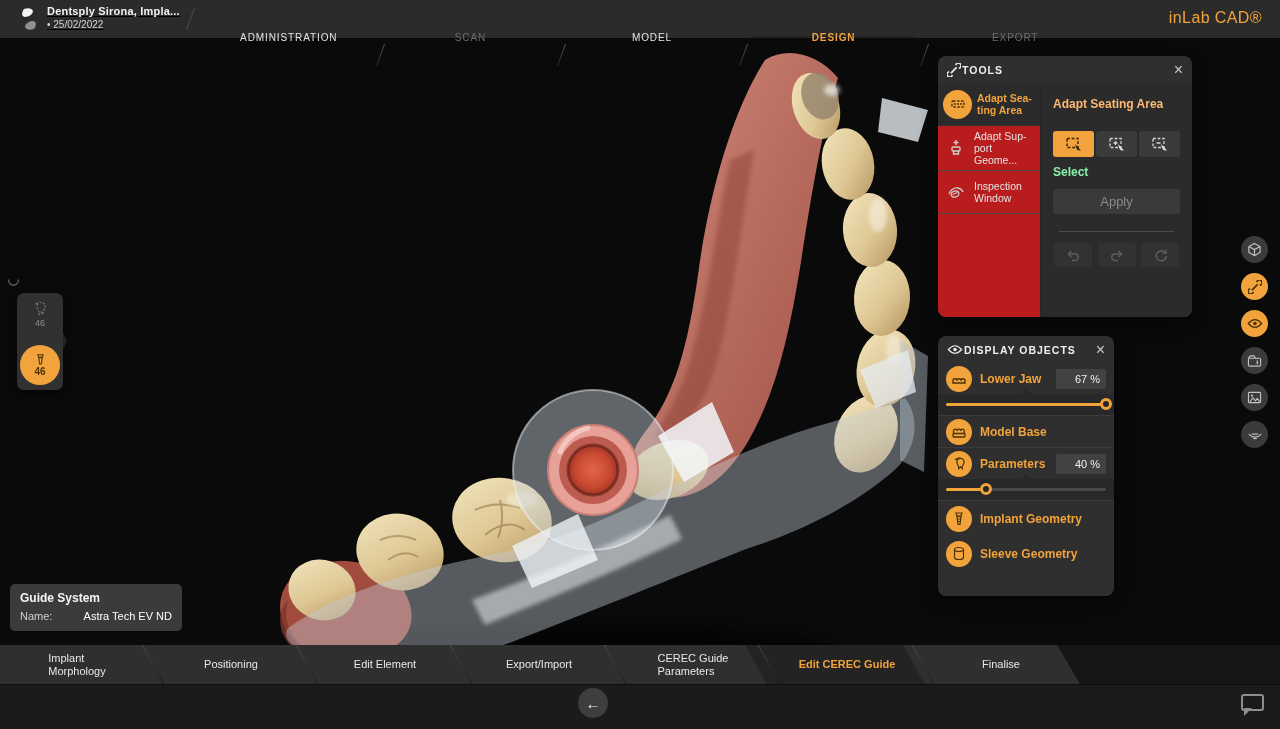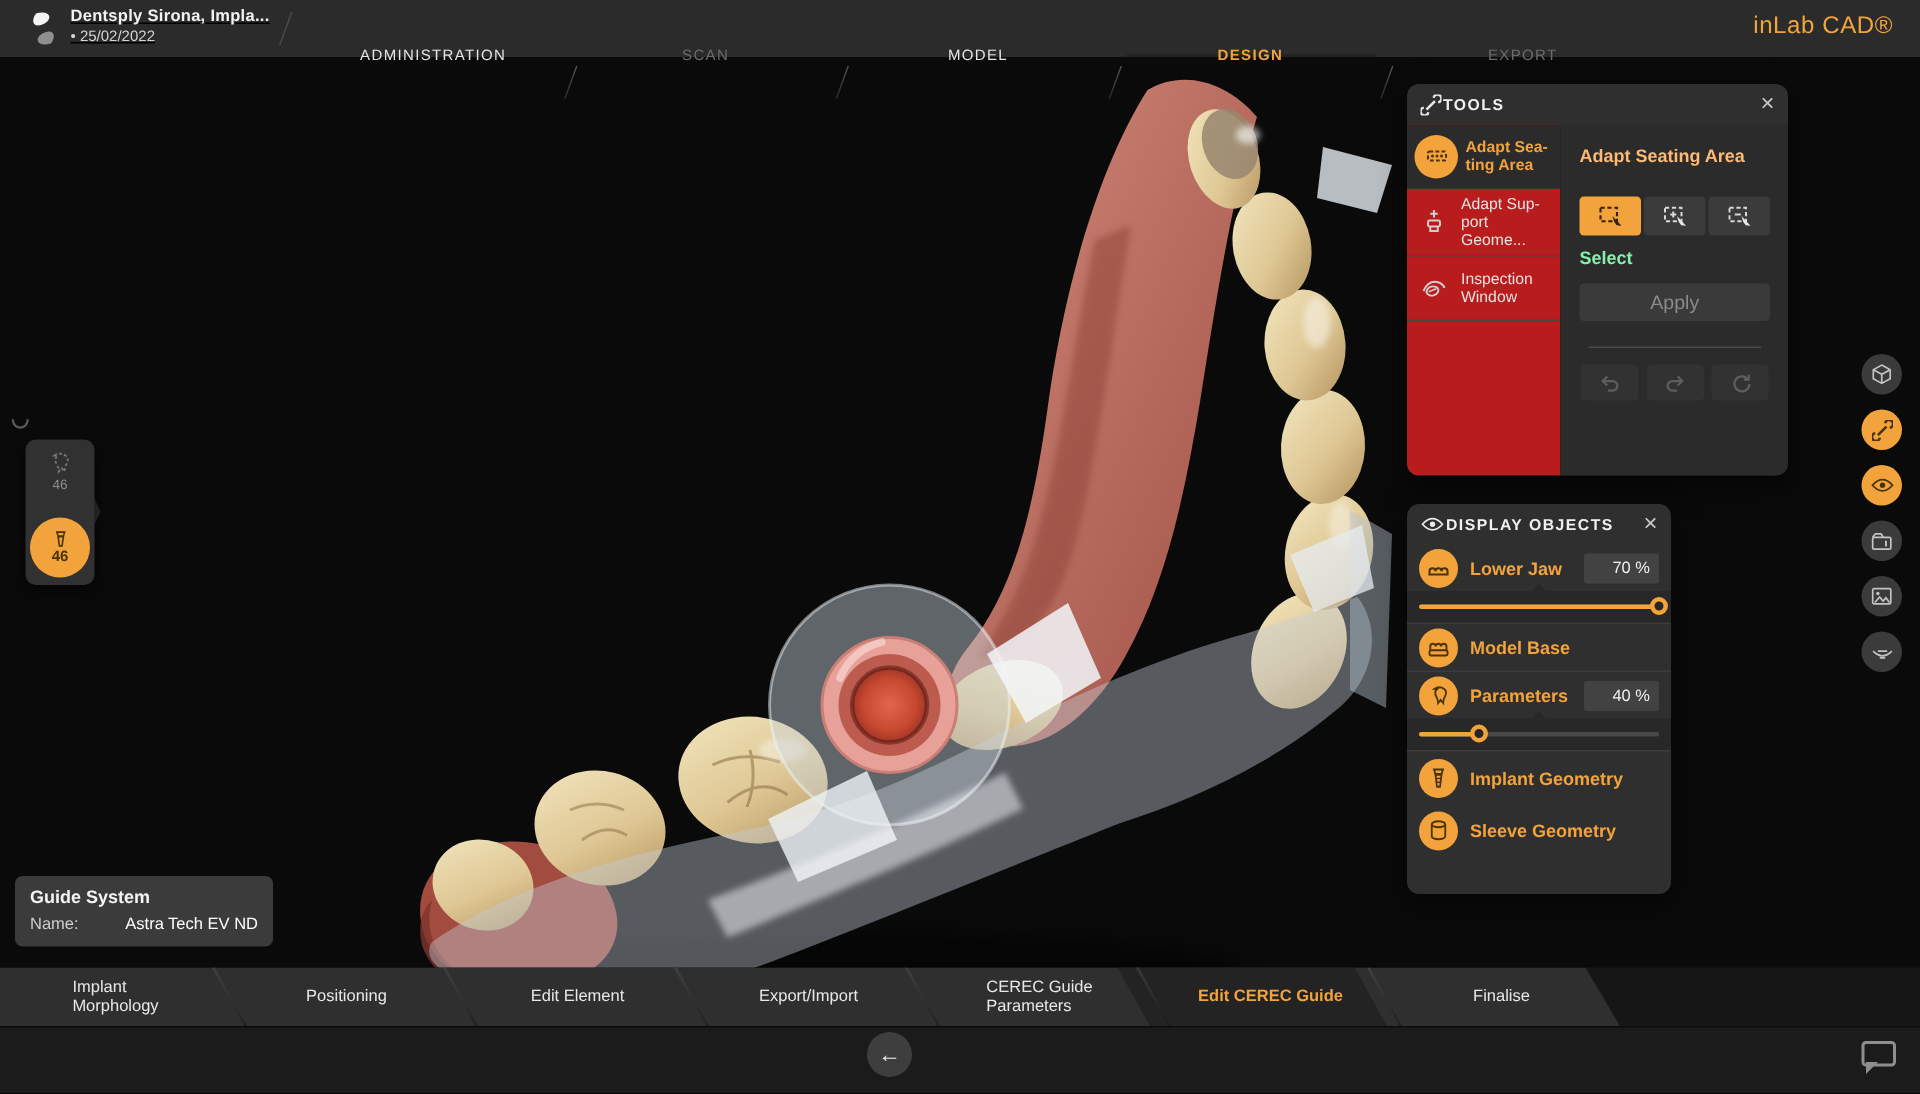--- a/index.html
+++ b/index.html
@@ -333,21 +333,21 @@
       <div class="panel-close">×</div>
     </div>
 
     <div class="drow">
       <span class="dicon">
         <svg width="16" height="14" viewBox="0 0 16 14">
             <path d="M2 11 v-2.2 a2 2 0 0 1 4 0 a2 2 0 0 1 4 0 a2 2 0 0 1 4 0 V11 Z" fill="none" stroke="#4A3304" stroke-width="1.4"></path>
           </svg>
       </span>
       <span class="dlabel">Lower Jaw</span>
-      <span class="dval">70 %</span>
+      <span class="dval">67 %</span>
     </div>
     <div class="slider-strip">
       <span class="notch"></span>
       <div class="track">
         <div class="track-fill" style="width: 100%;"></div>
         <div class="knob" style="left: calc(100% - 6px);"></div>
       </div>
     </div>
     <div class="dsep"></div>
 

